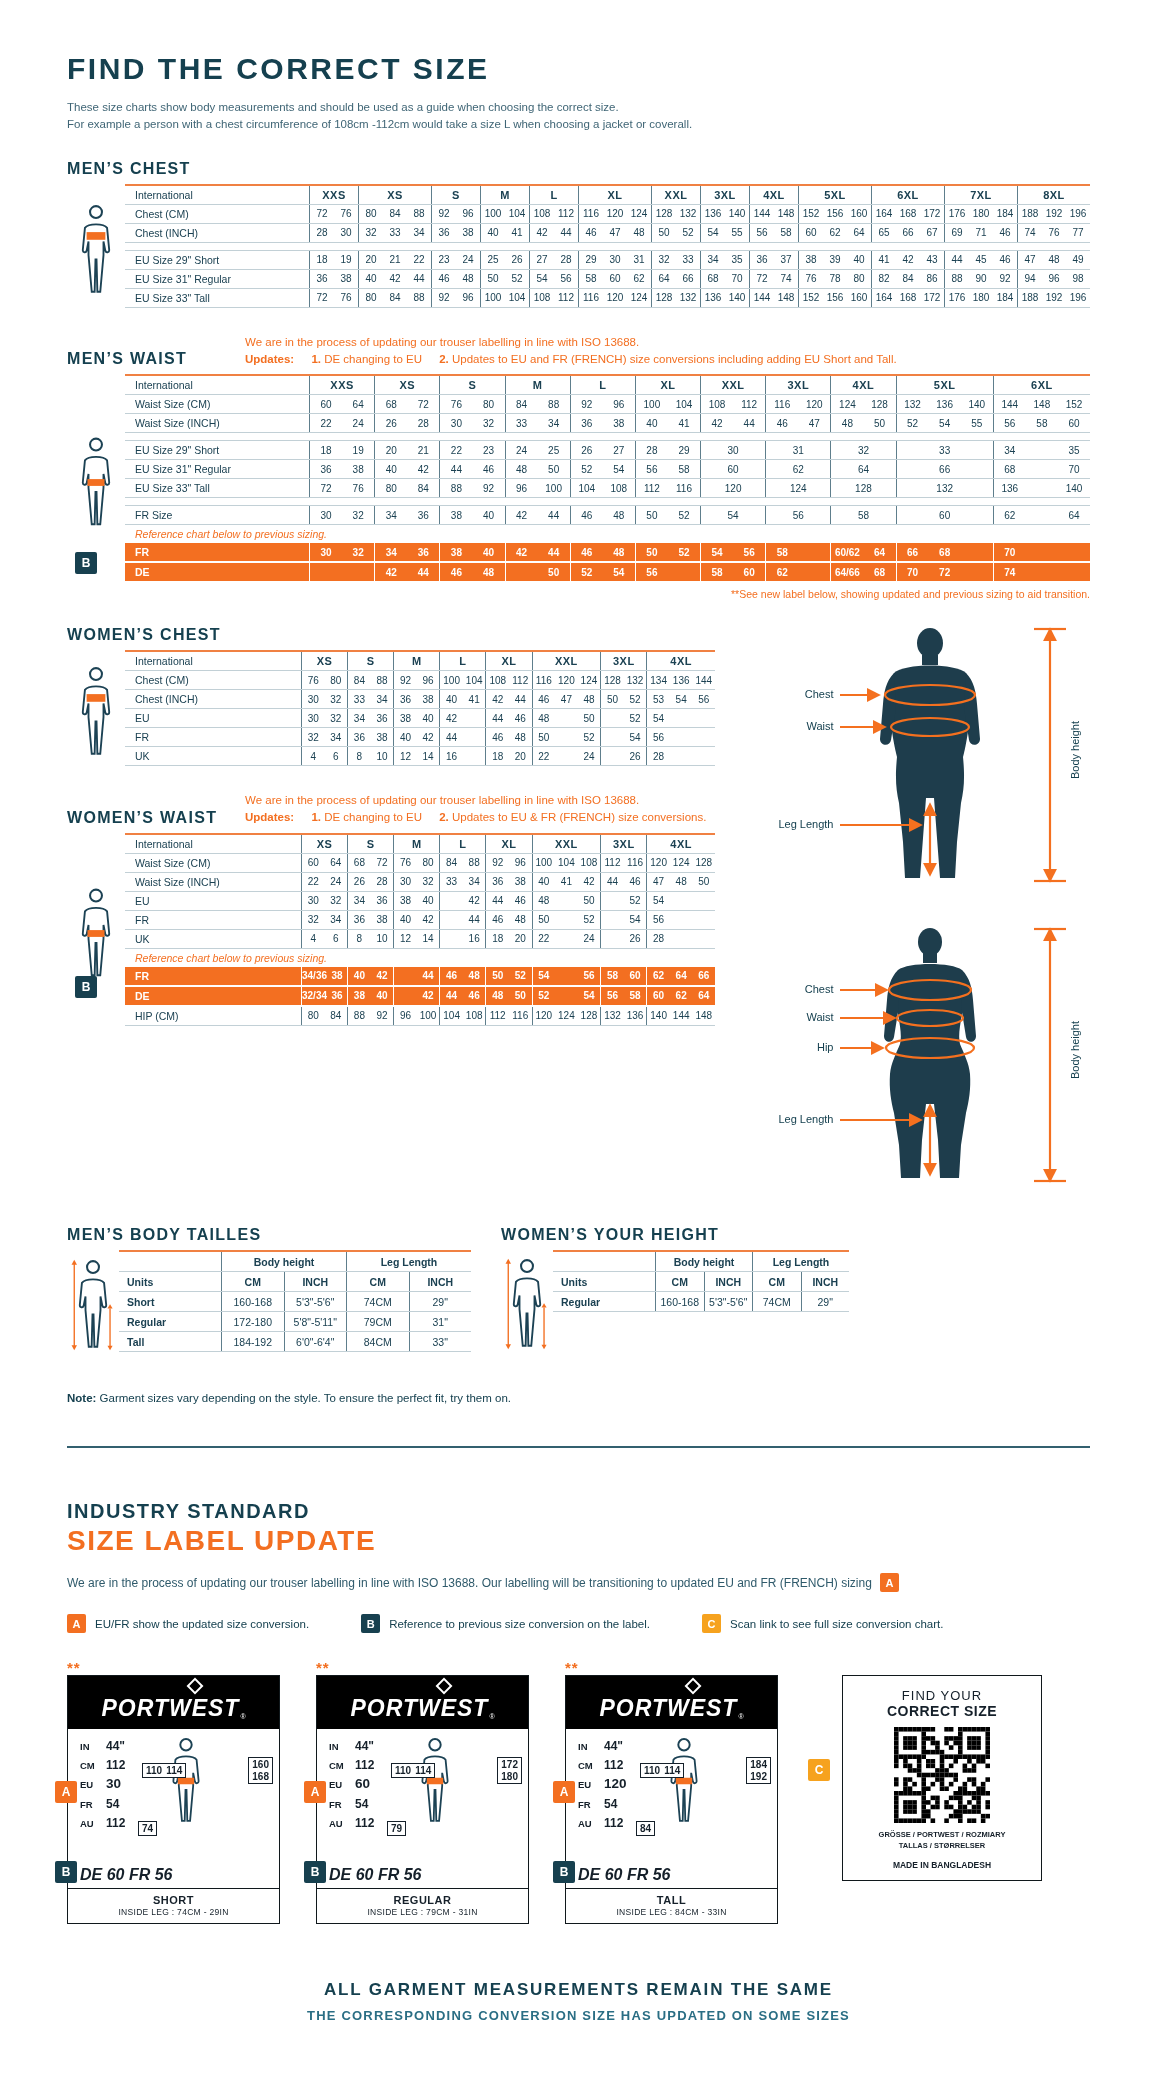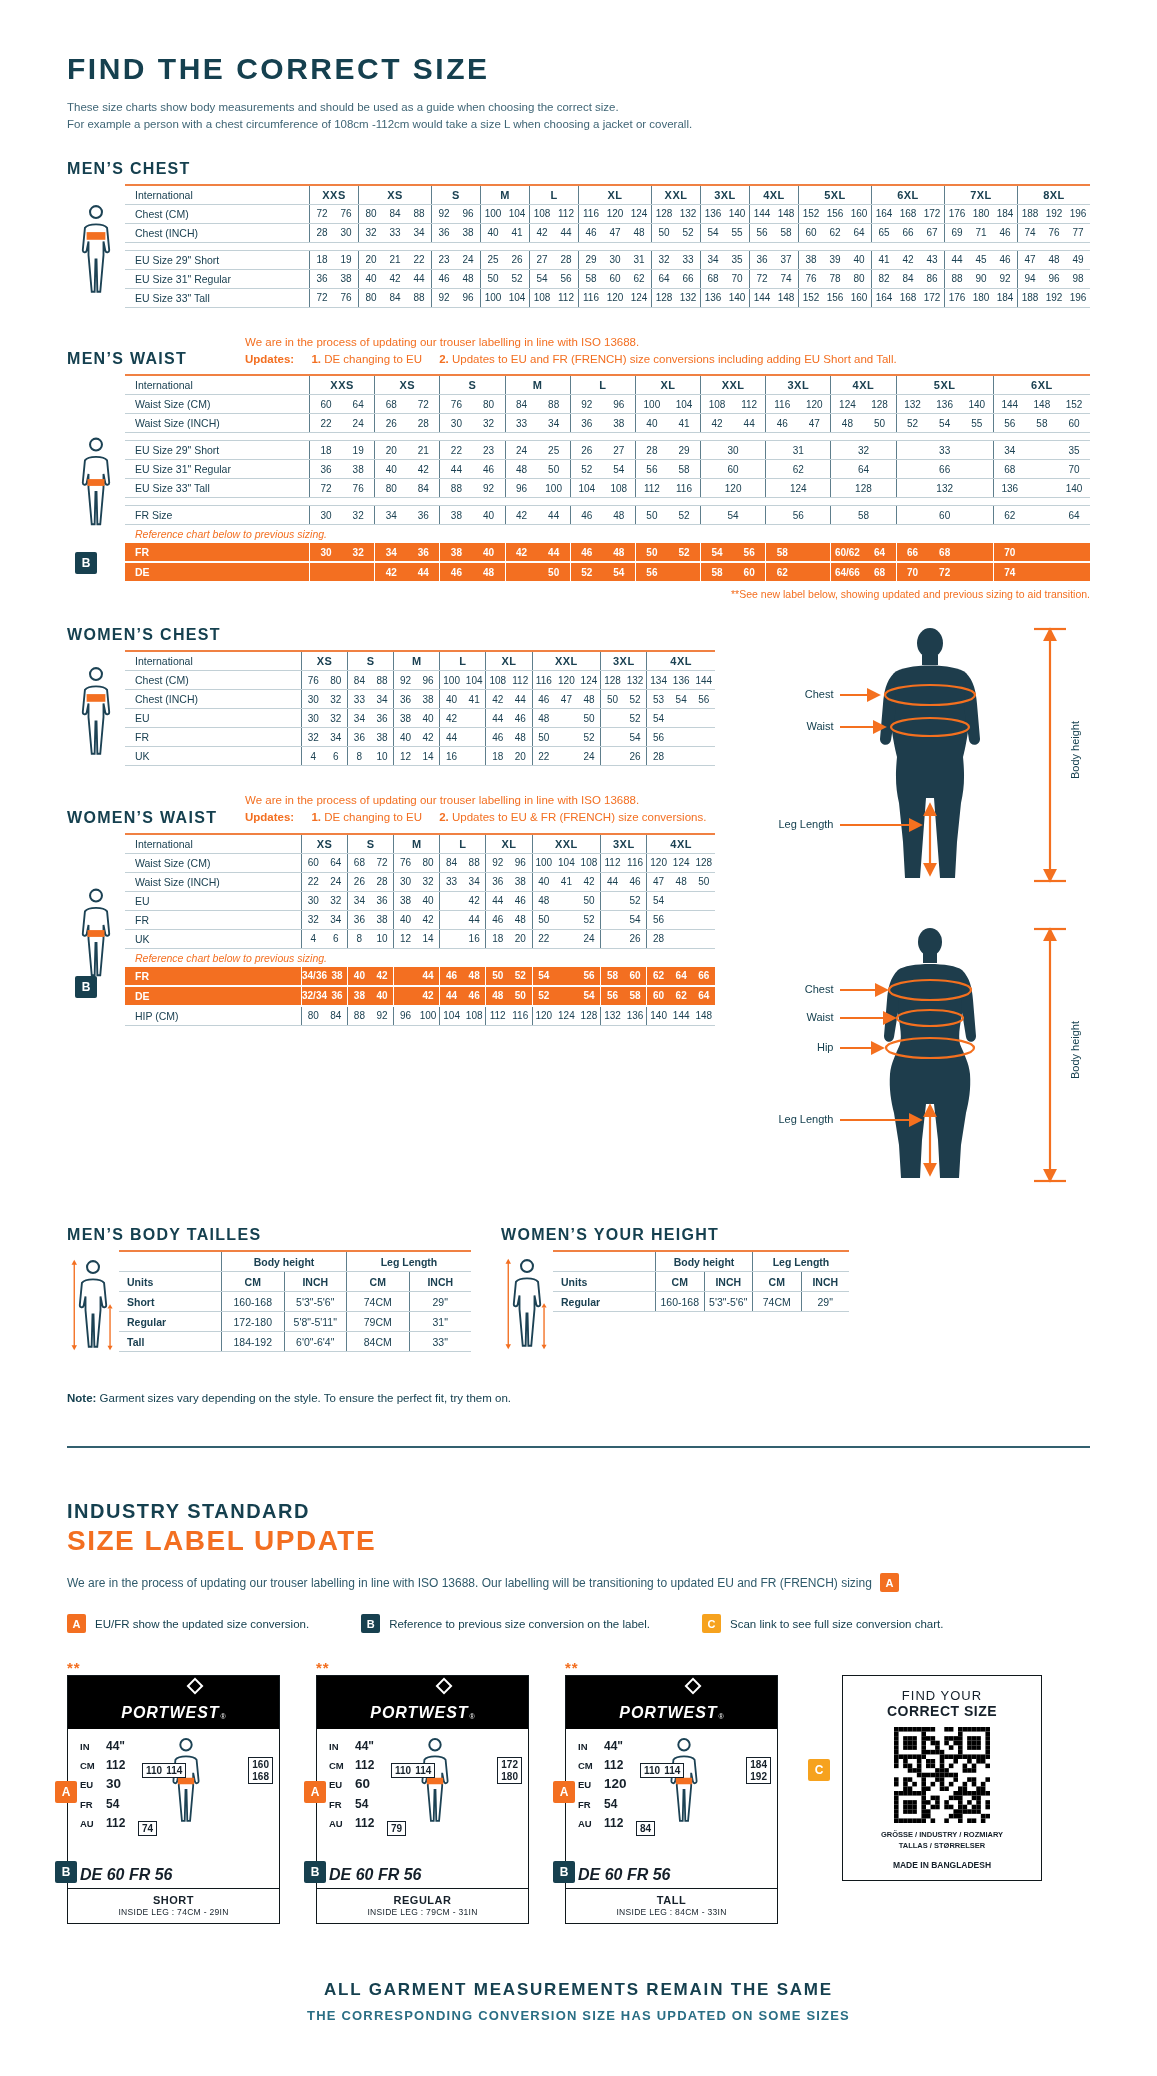--- a/index.html
+++ b/index.html
@@ -60,21 +60,21 @@
   .lu-title{font-size:28px;font-weight:800;letter-spacing:1.5px;color:#F36F21;margin-top:2px;}
   .lu-intro{margin-top:16px;font-size:12px;color:#2F5A6B;display:flex;align-items:center;gap:8px;}
   .badge.sm{width:19px;height:19px;font-size:11px;}
   .legend-row{display:flex;gap:52px;margin-top:22px;align-items:center;}
   .legend-item{display:flex;align-items:center;gap:9px;font-size:11.5px;color:#15404F;}
   .cards-row{display:flex;gap:36px;margin-top:26px;align-items:flex-start;}
   .card-col{width:213px;flex:none;}
   .stars{color:#F36F21;font-weight:800;font-size:15px;letter-spacing:1px;height:16px;}
   .lcard{border:1.5px solid #10181c;background:#fff;position:relative;}
   .lcard-head{background:#000;height:46px;position:relative;display:flex;align-items:flex-end;justify-content:center;padding-bottom:7px;}
-  .brand{color:#fff;font-weight:800;font-style:italic;font-size:16px;letter-spacing:1px;}
+  .brand{color:#fff;font-weight:800;font-style:italic;font-size:23px;letter-spacing:1px;}
   .reg{color:#fff;font-size:7px;margin-left:1px;align-self:flex-end;padding-bottom:2px;}
   .diamond{position:absolute;top:4px;left:60%;width:8px;height:8px;border:2px solid #fff;background:#000;transform:translateX(-50%) rotate(45deg);}
   .lcard-body{position:relative;height:126px;padding:8px 6px 0 12px;}
   .crows{width:70px;}
   .crow{display:flex;align-items:baseline;gap:8px;line-height:1.55;}
   .ck{font-weight:700;font-size:9.5px;width:18px;color:#15202a;}
   .cv{font-weight:700;font-size:12px;color:#15202a;}
   .crow.eu .cv{font-size:13.5px;}
   .cfig{position:absolute;left:96px;top:8px;}
   .cbox{position:absolute;background:#fff;border:1px solid #15202a;font-weight:700;font-size:10px;color:#15202a;padding:1px 3px;}
@@ -2159,21 +2159,21 @@
             <rect x="18" y="90" width="4.5" height="4.5"></rect>
             <rect x="22.5" y="90" width="4.5" height="4.5"></rect>
             <rect x="27" y="90" width="4.5" height="4.5"></rect>
             <rect x="36" y="90" width="4.5" height="4.5"></rect>
             <rect x="49.5" y="90" width="4.5" height="4.5"></rect>
             <rect x="63" y="90" width="4.5" height="4.5"></rect>
             <rect x="72" y="90" width="4.5" height="4.5"></rect>
             <rect x="76.5" y="90" width="4.5" height="4.5"></rect>
             <rect x="85.5" y="90" width="4.5" height="4.5"></rect>
           </svg>
-        <div class="qr-l">GRÖSSE / INDUSTRY / ROZMIARY</div>
+        <div class="qr-l">GRÖSSE / PORTWEST / ROZMIARY</div>
         <div class="qr-l">TALLAS / STØRRELSER</div>
         <div class="qr-m">MADE IN BANGLADESH</div>
       </div>
     </div>
   </div>
 
   <div class="footer1">ALL GARMENT MEASUREMENTS REMAIN THE SAME</div>
   <div class="footer2">THE CORRESPONDING CONVERSION SIZE HAS UPDATED ON SOME SIZES</div>
 
 </div>

